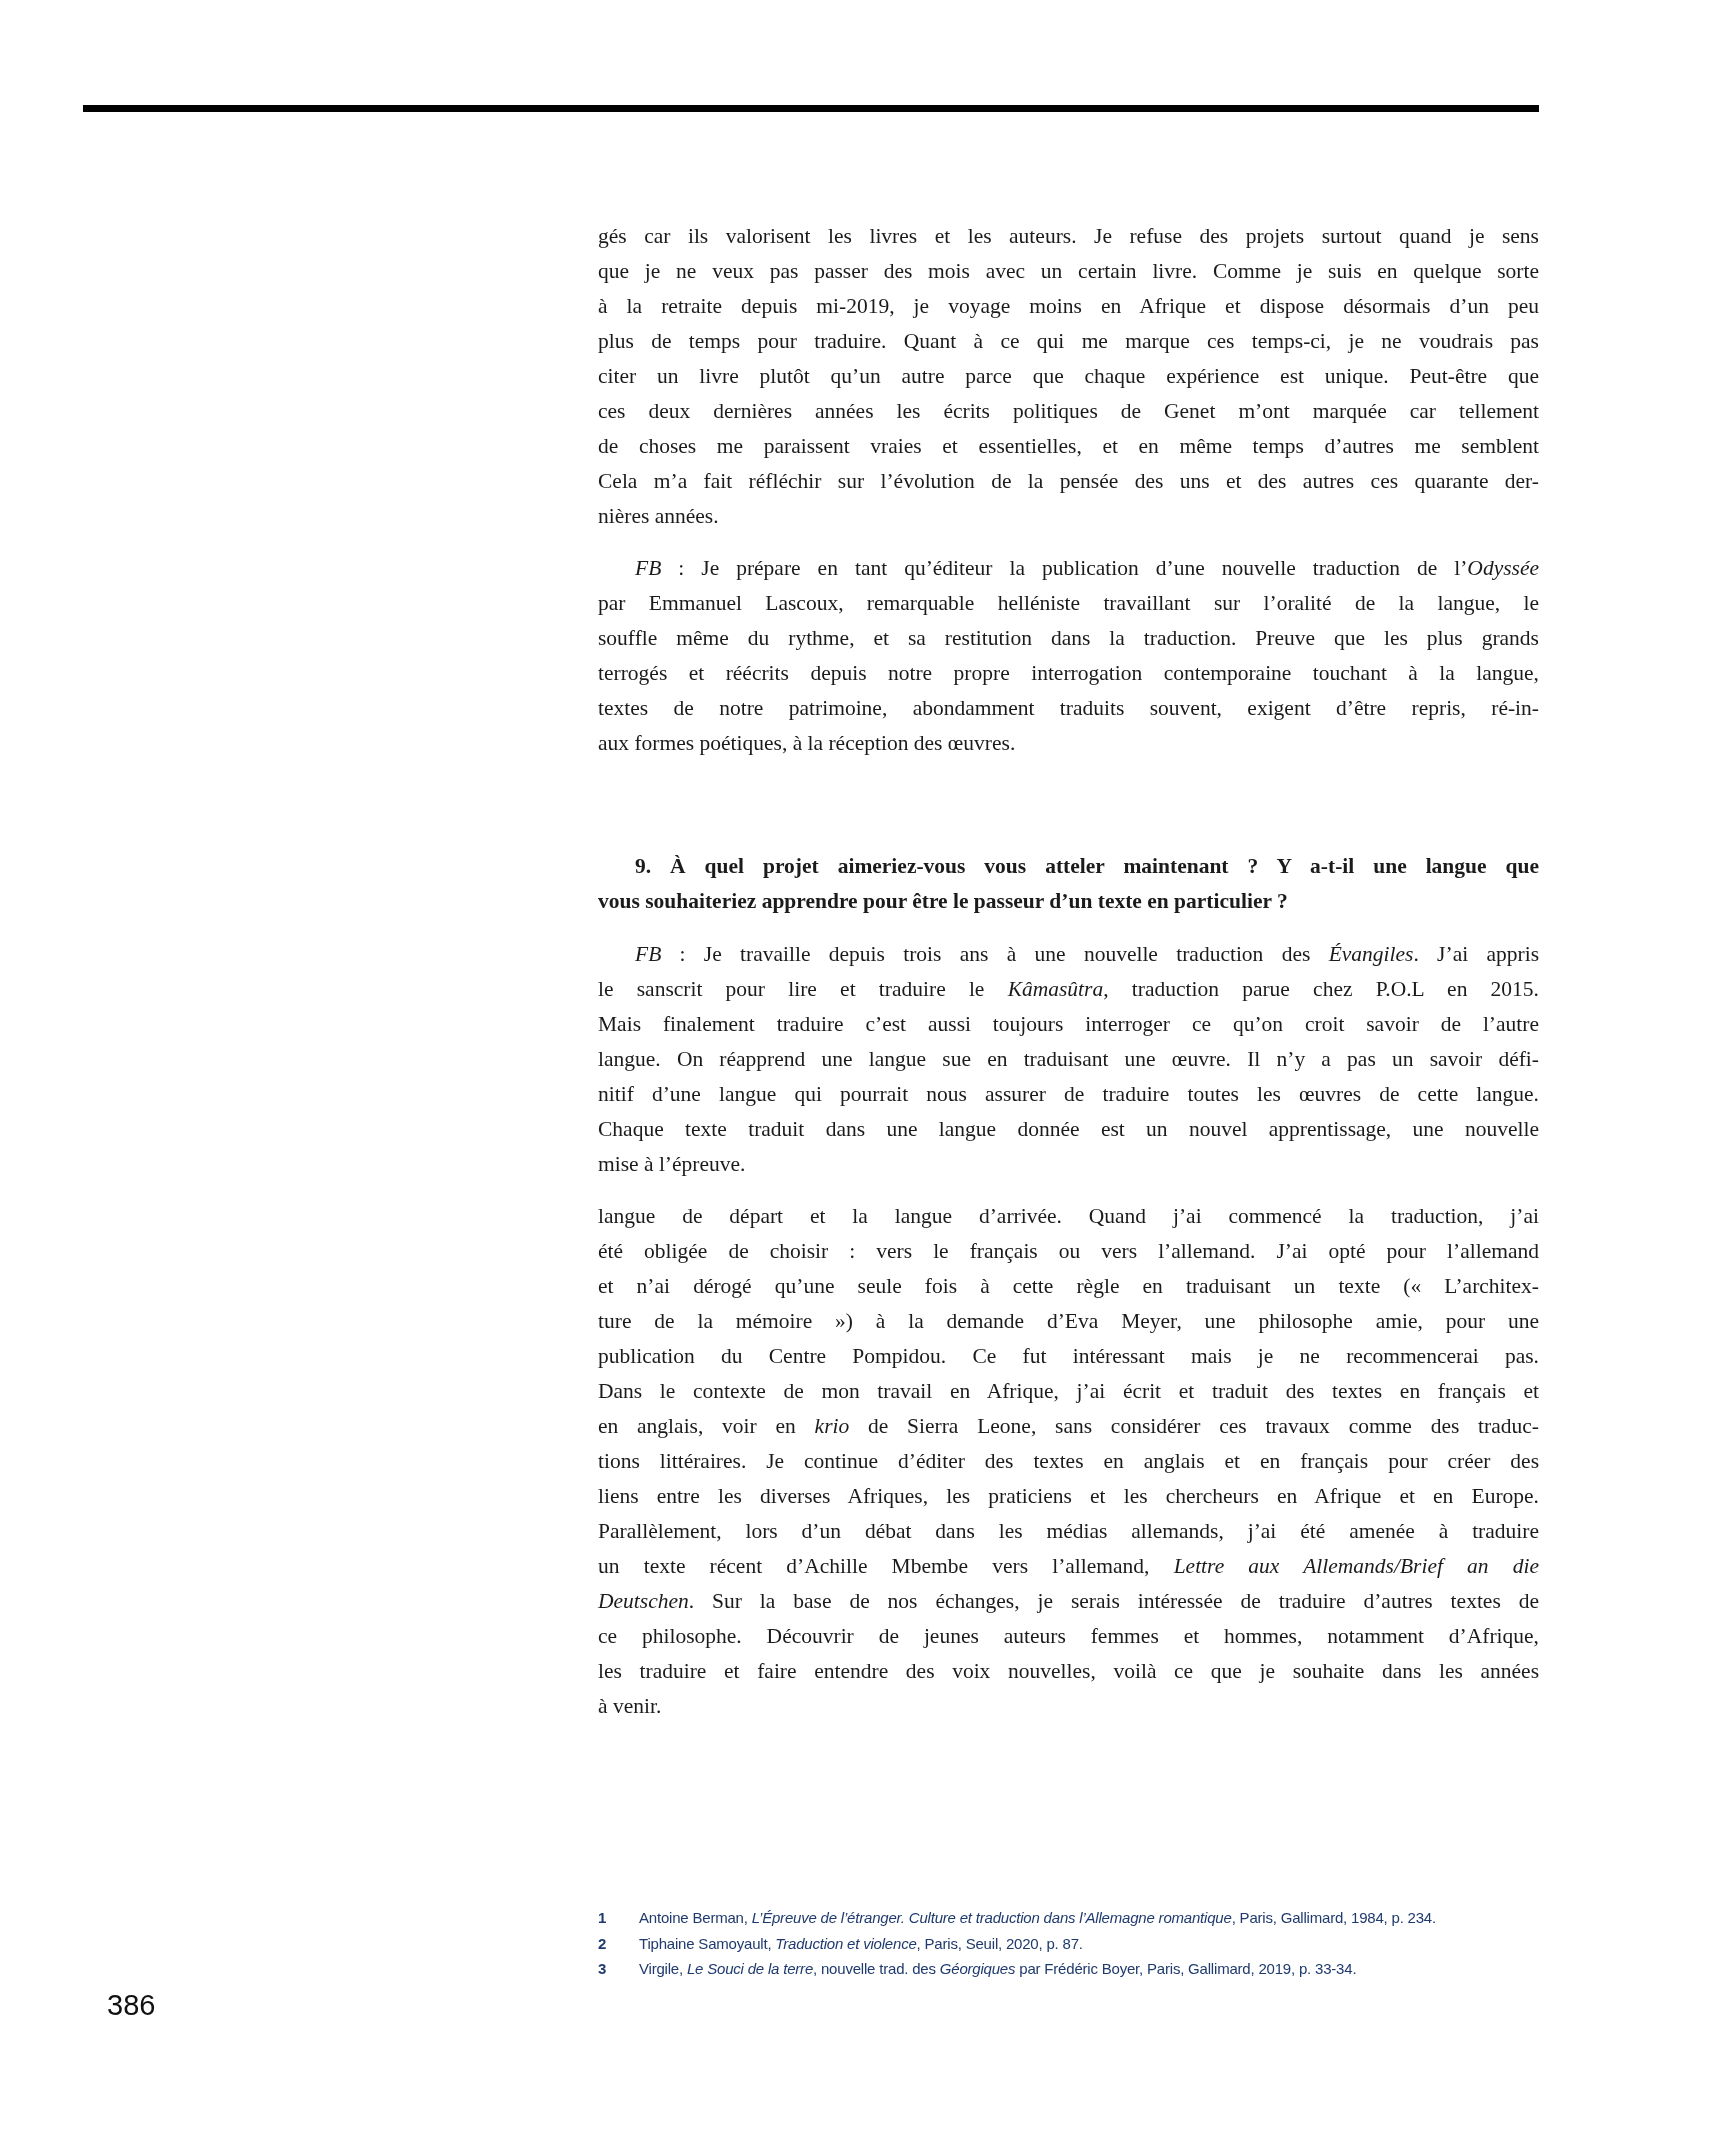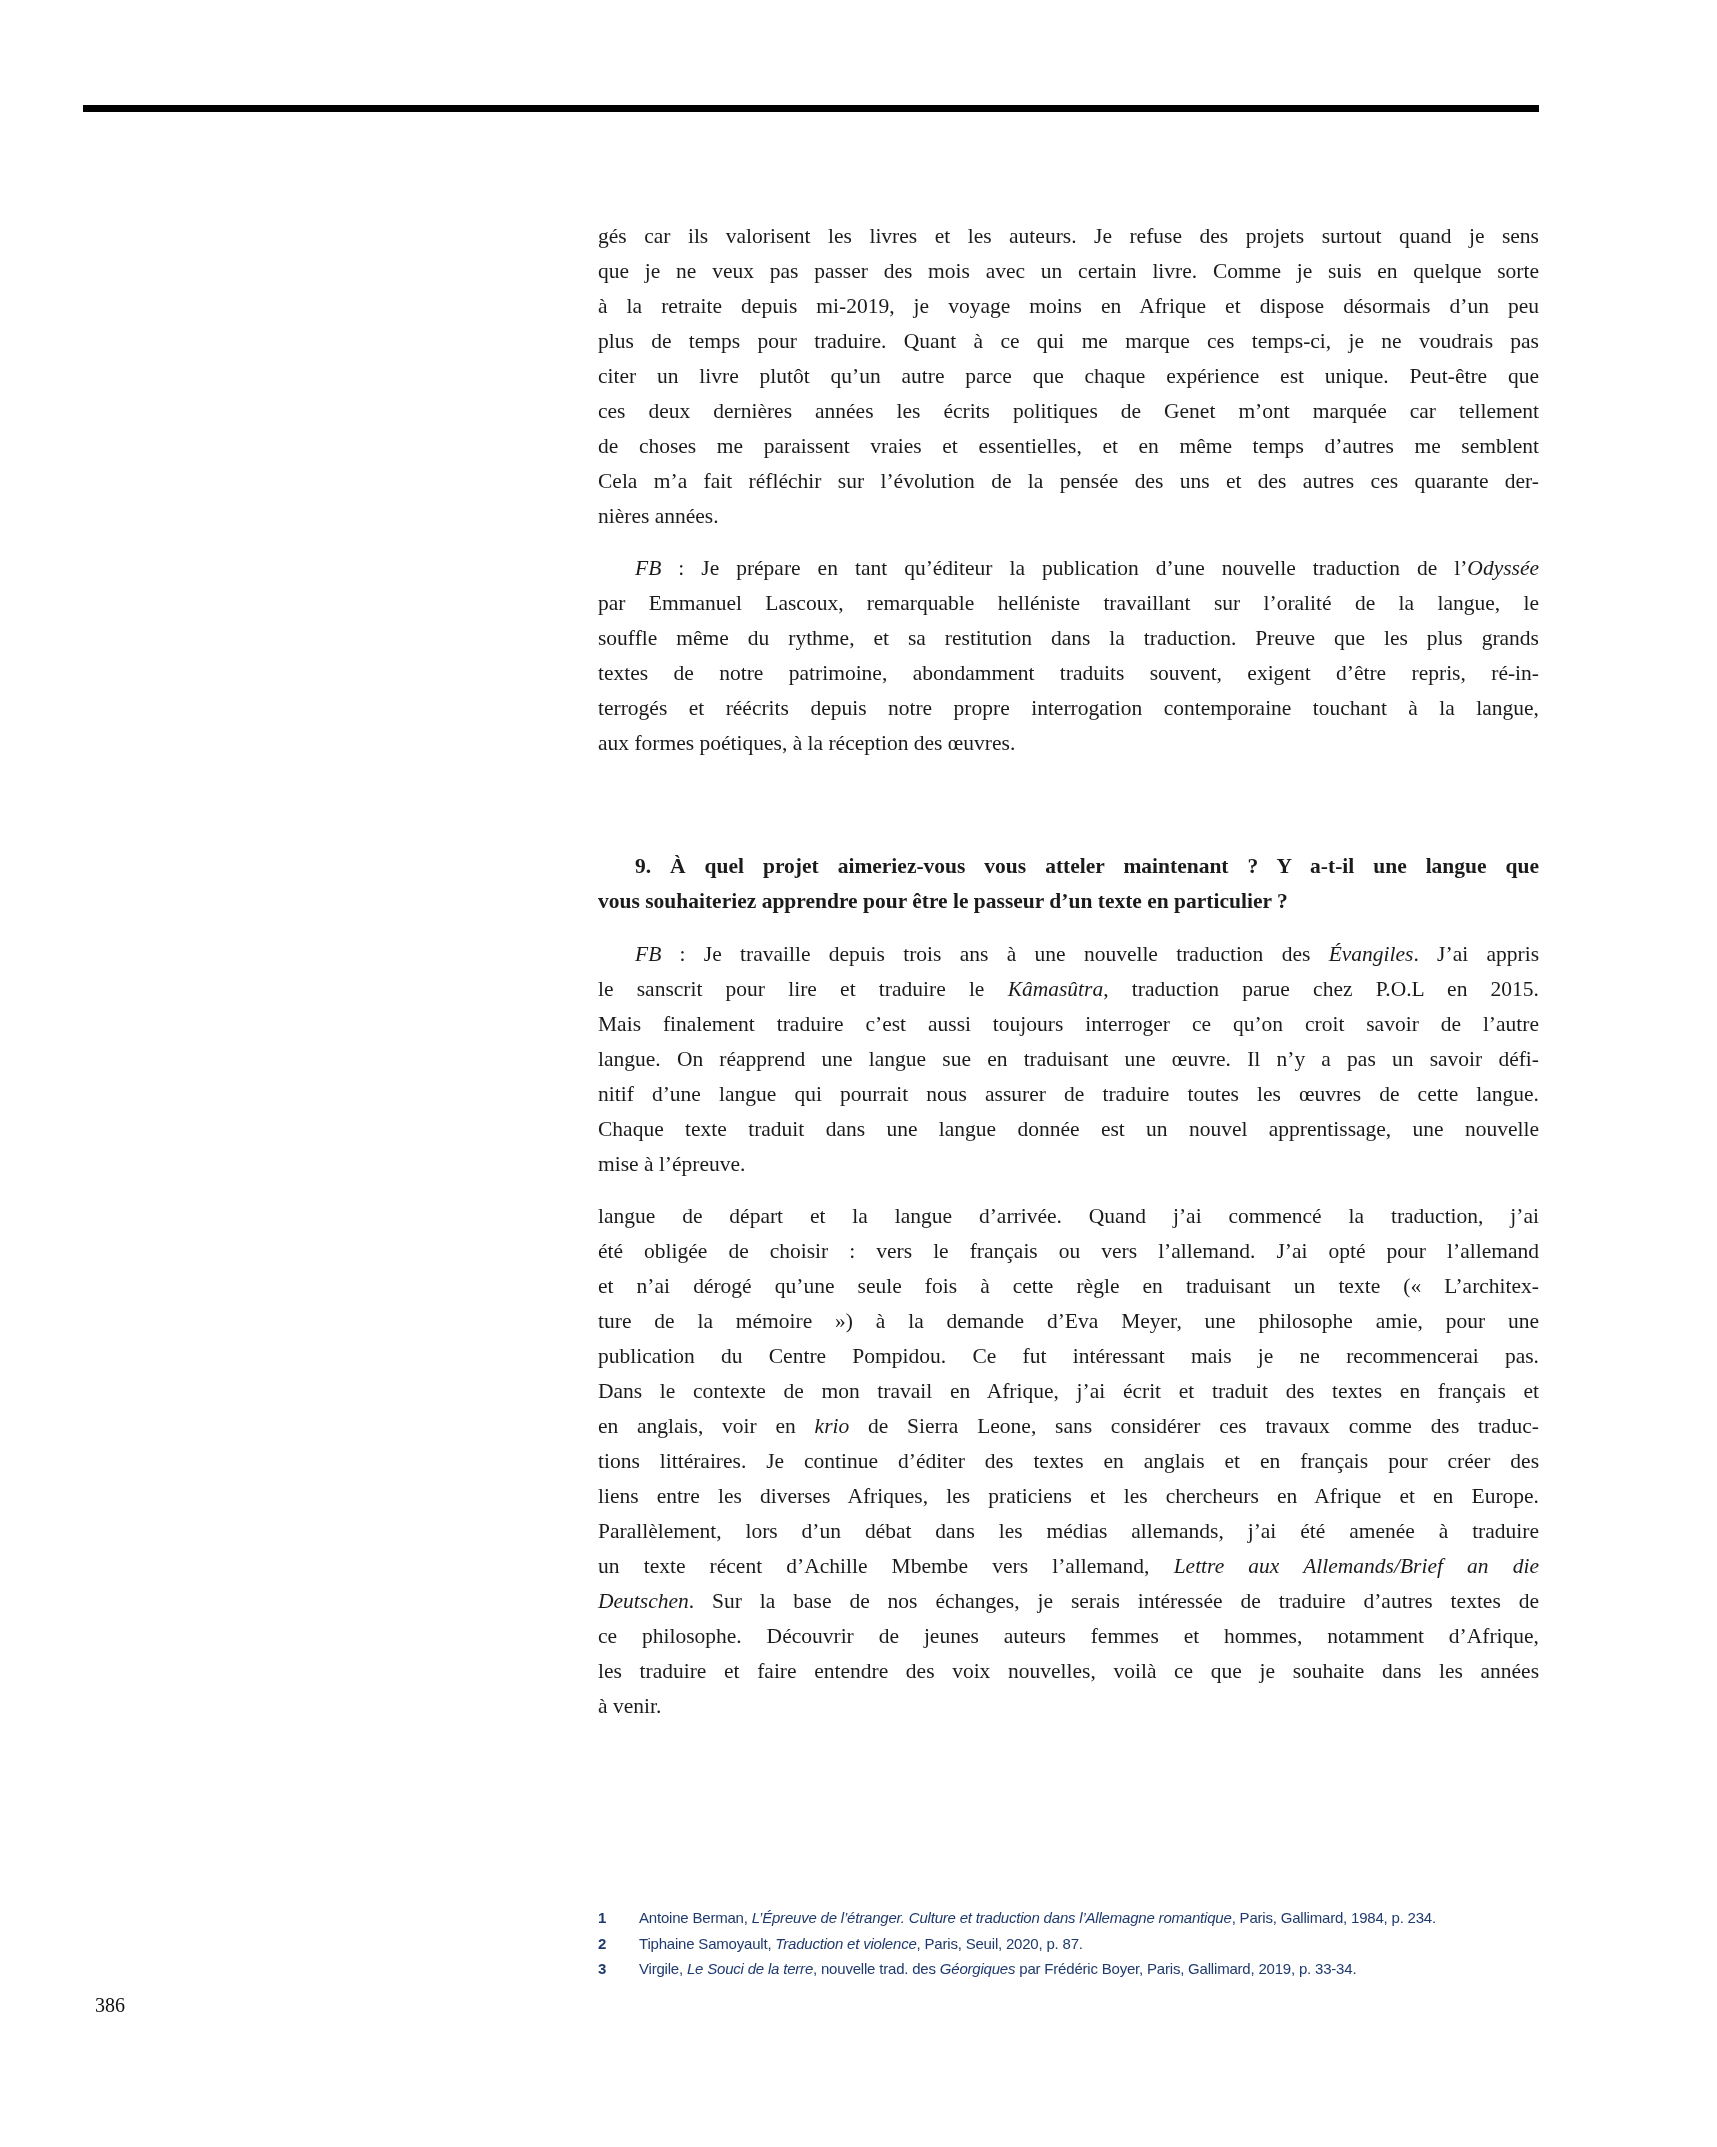--- a/index.html
+++ b/index.html
@@ -54,24 +54,24 @@
   }
   .footnote { display: flex; }
   .fn-num {
     flex: 0 0 41px;
     width: 41px;
     font-weight: bold;
   }
   .fn-text em { font-style: italic; }
   .page-number {
     position: absolute;
-    left: 95px;
+    left: 107px;
     top: 1992px;
-    font-family: Liberation Serif, serif;
-    font-size: 20px;
+    font-family: Liberation Sans, sans-serif;
+    font-size: 29px;
     line-height: 27.4px;
   }
 </style>
 </head>
 <body style="background: rgb(255, 255, 255);">
 
 <div class="top-rule" style="background: rgb(0, 0, 0);"></div>
 
 <div class="text-column" style="color: rgb(27, 27, 27);">
     <div class="para body">
@@ -82,22 +82,22 @@
       <div class="line"><span>citer un livre plutôt qu’un autre parce que chaque expérience est unique. Peut-être que</span></div>
       <div class="line"><span>ces deux dernières années les écrits politiques de Genet m’ont marquée car tellement</span></div>
       <div class="line"><span>de choses me paraissent vraies et essentielles, et en même temps d’autres me semblent</span></div>
       <div class="line"><span>Cela m’a fait réfléchir sur l’évolution de la pensée des uns et des autres ces quarante der-</span></div>
       <div class="line last"><span>nières années.</span></div>
     </div>
     <div class="para body">
       <div class="line indent"><em>FB</em><span> : Je prépare en tant qu’éditeur la publication d’une nouvelle traduction de l’</span><em>Odyssée</em></div>
       <div class="line"><span>par Emmanuel Lascoux, remarquable helléniste travaillant sur l’oralité de la langue, le</span></div>
       <div class="line"><span>souffle même du rythme, et sa restitution dans la traduction. Preuve que les plus grands</span></div>
+      <div class="line"><span>terrogés et réécrits depuis notre propre interrogation contemporaine touchant à la langue,</span></div>
       <div class="line"><span>textes de notre patrimoine, abondamment traduits souvent, exigent d’être repris, ré-in-</span></div>
-      <div class="line"><span>terrogés et réécrits depuis notre propre interrogation contemporaine touchant à la langue,</span></div>
       <div class="line last"><span>aux formes poétiques, à la réception des œuvres.</span></div>
     </div>
     <div class="para heading">
       <div class="line indent"><span>9. À quel projet aimeriez-vous vous atteler maintenant ? Y a-t-il une langue que</span></div>
       <div class="line last"><span>vous souhaiteriez apprendre pour être le passeur d’un texte en particulier ?</span></div>
     </div>
     <div class="para body">
       <div class="line indent"><em>FB</em><span> : Je travaille depuis trois ans à une nouvelle traduction des </span><em>Évangiles</em><span>. J’ai appris</span></div>
       <div class="line"><span>le sanscrit pour lire et traduire le </span><em>Kâmasûtra</em><span>, traduction parue chez P.O.L en 2015.</span></div>
       <div class="line"><span>Mais finalement traduire c’est aussi toujours interroger ce qu’on croit savoir de l’autre</span></div>

